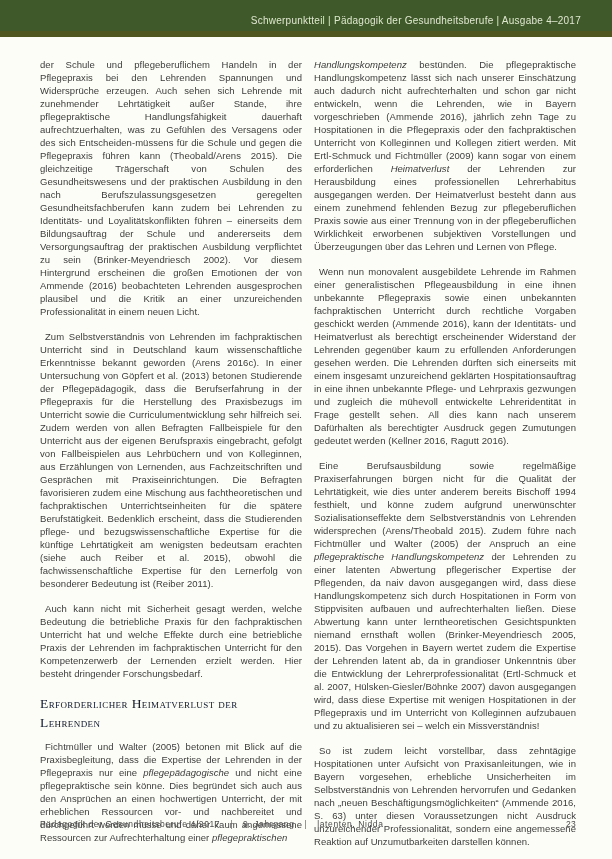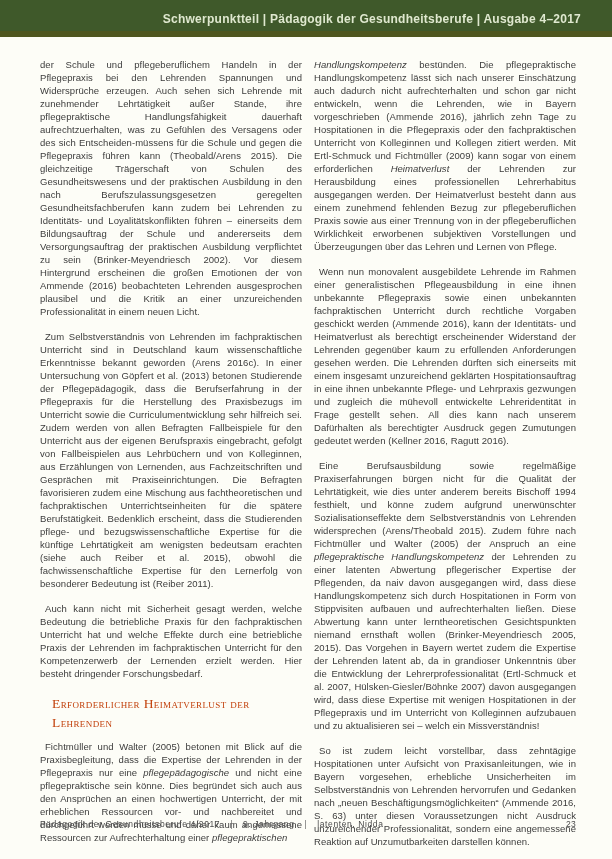--- a/index.html
+++ b/index.html
@@ -13,24 +13,23 @@
   
   .header-bar{
     position:absolute;top:0;left:0;width:612px;height:31px;
     background:#3f592a;
     display:flex;align-items:flex-end;justify-content:flex-end;
     box-sizing:border-box;
     padding:0 31px 5px 0;
   }
   .header-bar .hdr-text{
     color:#dfe8cf;
-    font-size:12px;
+    font-size:10px;
     letter-spacing:0.25px;
     white-space:nowrap;
-    font-weight:bold;
   }
   .header-strip{
     position:absolute;top:31px;left:0;width:612px;height:6px;
     background:#4f561f;
   }
   
   .content{
     position:absolute;top:58px;left:40px;width:536px;
     display:flex;gap:12px;
   }
@@ -46,23 +45,23 @@
   .col p.ind{text-indent:5px;}
   .col p:last-child{margin-bottom:16px;}
   .it{font-style:italic;}
   .section-heading{
     font-family:"Liberation Serif",serif;
     font-variant:small-caps;
     font-weight:normal;
     font-size:13.5px;
     line-height:19px;
     letter-spacing:0.4px;
-    color:#c2410c;
+    color:#0f172a;
     max-width:200px;
-    margin:14px 0 8px 12px;
+    margin:14px 0 8px 0;
   }
   
   .footer{
     position:absolute;left:40px;right:36px;top:819px;
     display:flex;align-items:flex-start;
     font-size:8.5px;
     letter-spacing:0.6px;
     color:#4b4b4b;
     white-space:nowrap;
   }

